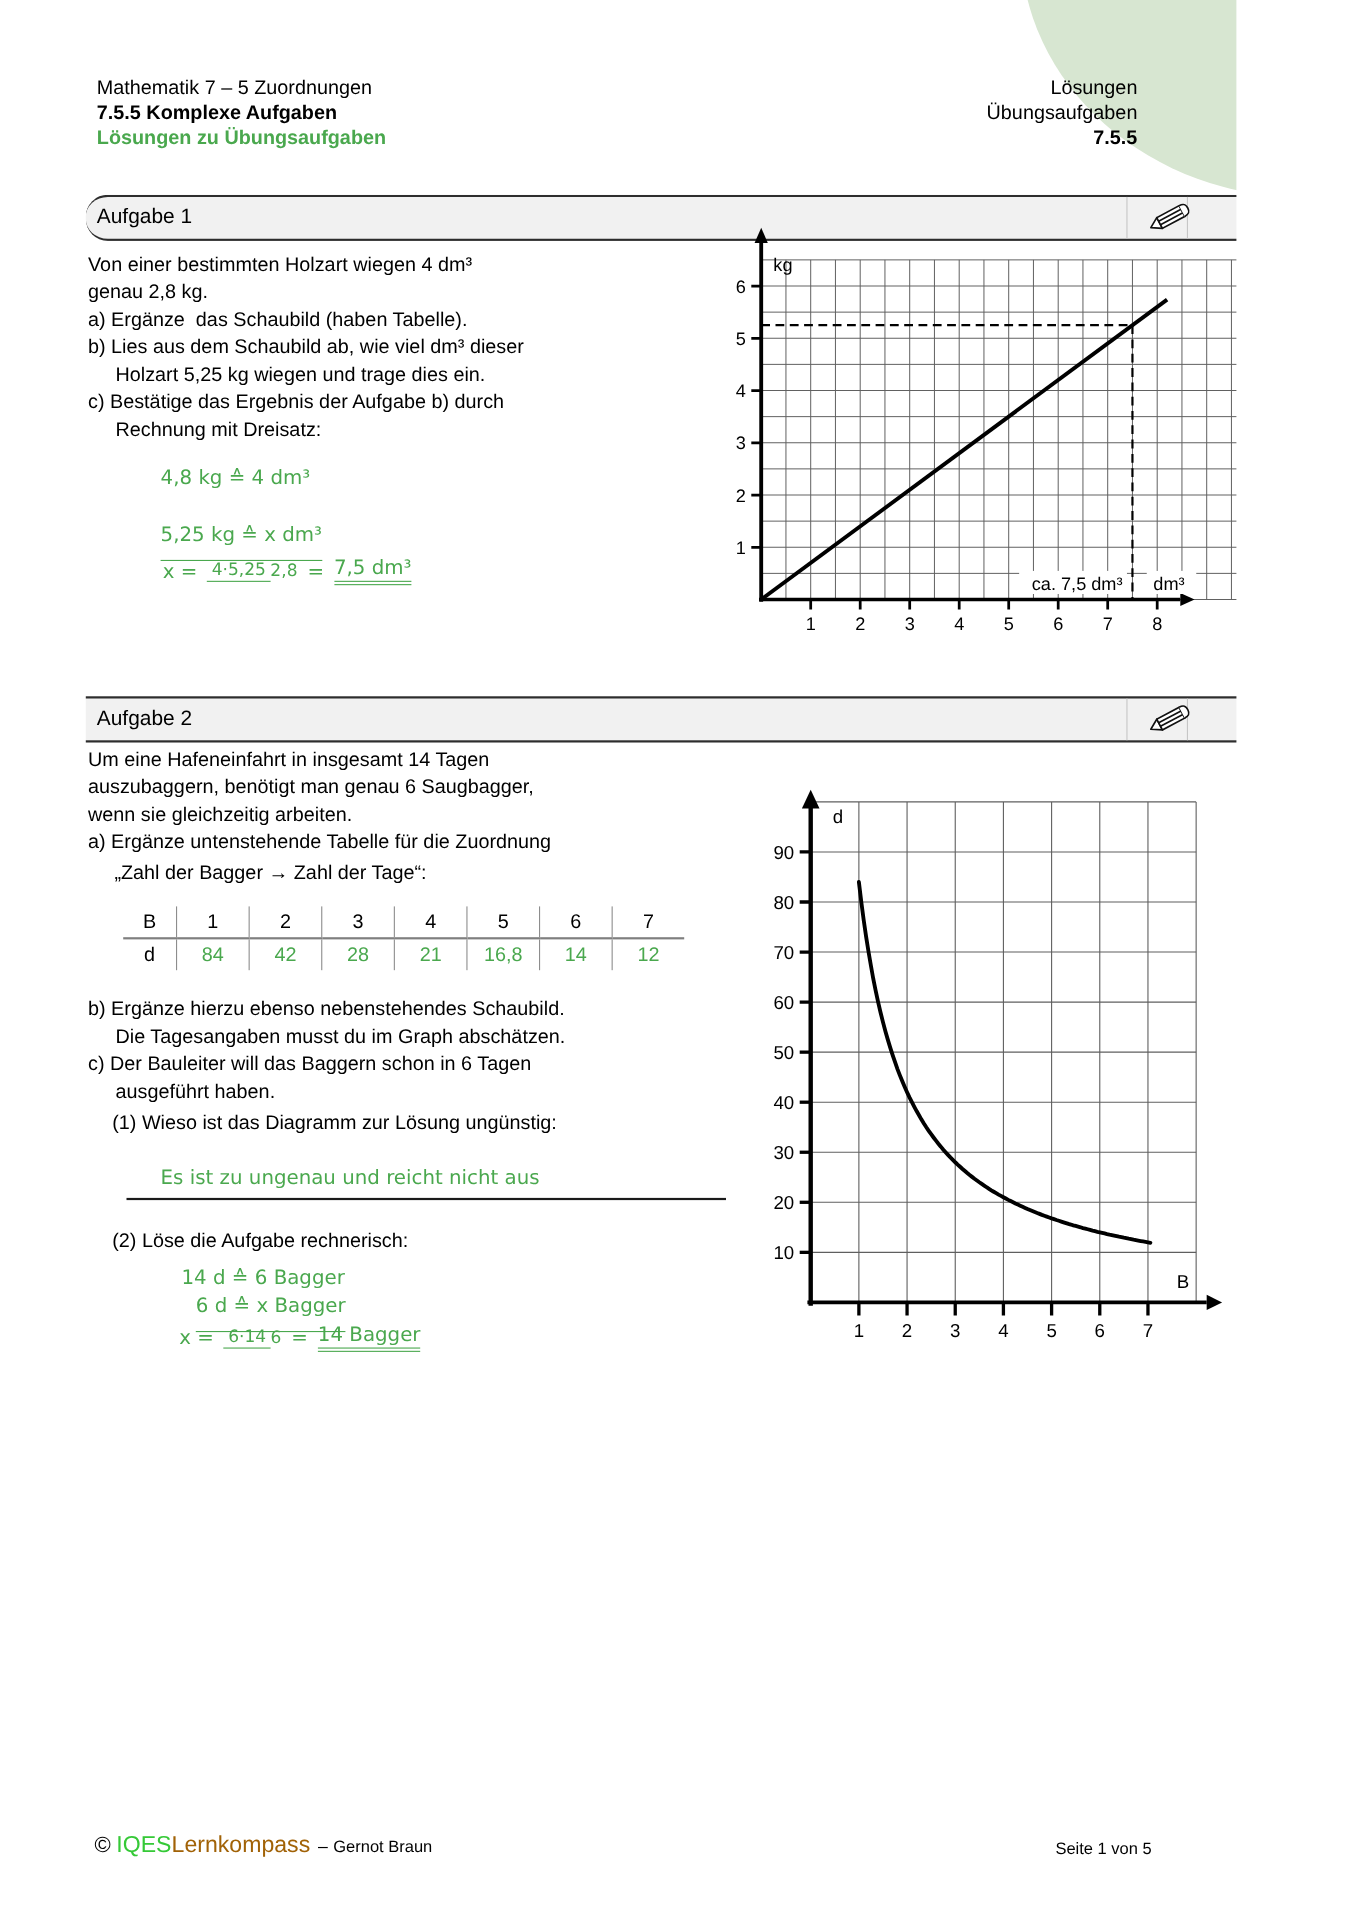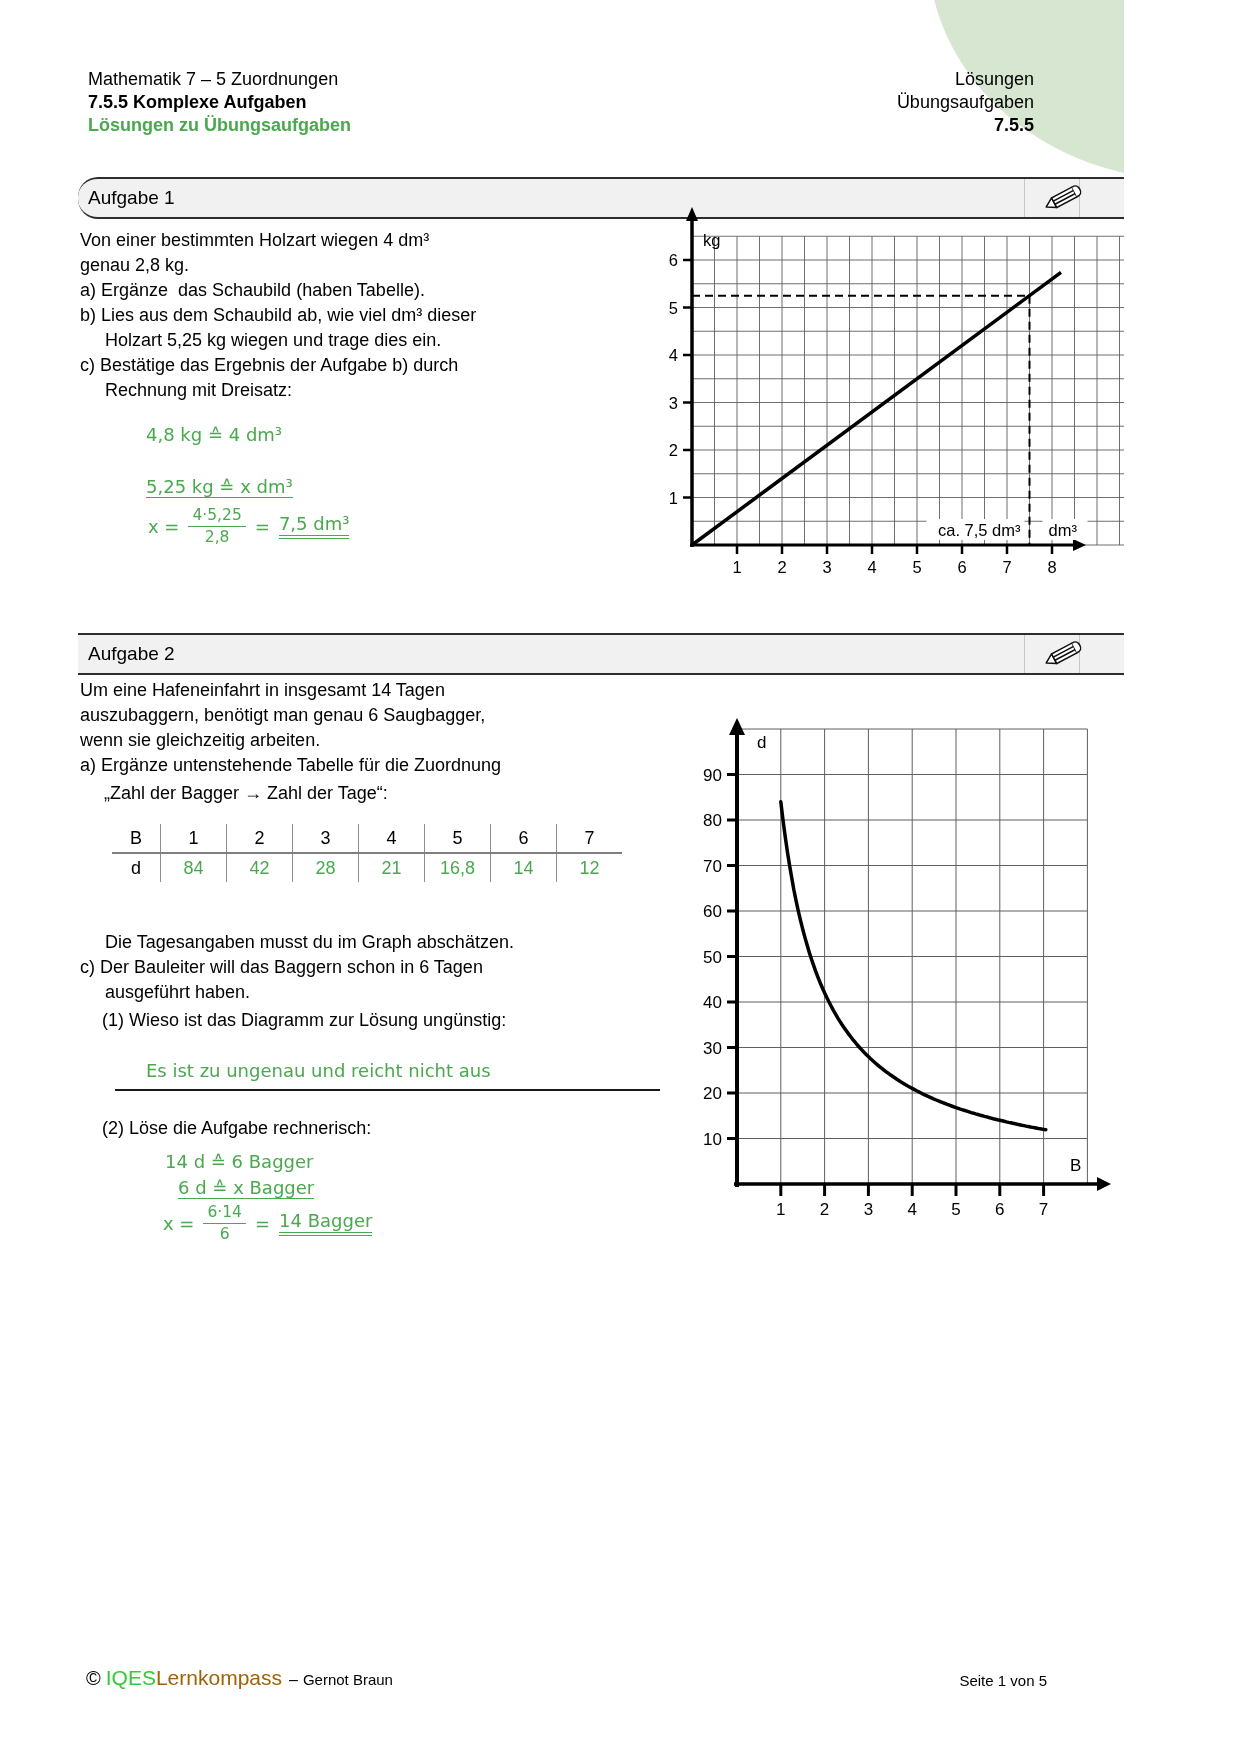--- a/index.html
+++ b/index.html
@@ -13,25 +13,25 @@
   .green{color:#4aa84e;}
   .tline{position:absolute;font-size:18px;line-height:25px;white-space:pre;}
   .taskbar{position:absolute;left:78px;width:1085px;height:38px;background:#f1f1f1;
         border-top:2.5px solid #2d2d2d;border-bottom:2px solid #2d2d2d;}
   .taskbar-title{position:absolute;left:10px;top:8px;font-size:19px;}
   .bar-divider{position:absolute;top:0;width:1px;height:38px;background:#c6c6c6;}
   .bar-pencil{position:absolute;left:946px;top:2px;width:117px;text-align:left;padding-left:16px;}
   .bar-stars{position:absolute;left:1063px;top:7px;width:110px;text-align:left;padding-left:28px;
         font-family:"DejaVu Sans",sans-serif;font-size:19px;color:#4aa84e;letter-spacing:2px;}
   .gsol{position:absolute;font-family:"DejaVu Sans",sans-serif;font-size:18px;color:#4aa84e;white-space:pre;}
-  .under{border-bottom:1.6px solid #4aa84e;padding-bottom:0;}
+  .under{border-bottom:1.6px solid #4aa84e;padding-bottom:12px;}
   .dunder{border-bottom:4px double #4aa84e;padding-bottom:1px;}
   .eqrow{position:absolute;display:flex;align-items:center;gap:9px;
         font-family:"DejaVu Sans",sans-serif;font-size:18px;color:#4aa84e;}
-  .frac{display:inline-flex;flex-direction:column;align-items:center;font-size:15.5px;line-height:1.2;}
+  .frac{display:inline-flex;flex-direction:row;align-items:center;font-size:15.5px;line-height:1.2;}
   .frac .num{border-bottom:1.6px solid #4aa84e;padding:0 4px 1px;}
   .frac .den{padding-top:1px;}
   table.ztab{position:absolute;left:112px;top:824px;border-collapse:collapse;font-size:18px;}
   table.ztab td{height:28px;text-align:center;vertical-align:middle;padding:0;}
   table.ztab td.lab{width:48px;}
   table.ztab td.val{width:65px;}
   table.ztab tr.hd td{border-bottom:2px solid #7f7f7f;}
   table.ztab td.vr{border-right:1.5px solid #8d8d8d;}
   .ansline{position:absolute;left:115px;top:1089px;width:545px;border-top:2px solid #1a1a1a;}
   .footer-left{position:absolute;left:86px;top:1666px;display:flex;align-items:baseline;}
@@ -215,20 +215,21 @@
       <td class="val vr green">42</td>
       <td class="val vr green">28</td>
       <td class="val vr green">21</td>
       <td class="val vr green">16,8</td>
       <td class="val vr green">14</td>
       <td class="val green">12</td>
     </tr>
   </tbody>
     </table>
 
+  <div class="tline" style="left:80px;top:905px;">b) Ergänze hierzu ebenso nebenstehendes Schaubild.</div>
   <div class="tline" style="left:105px;top:930px;">Die Tagesangaben musst du im Graph abschätzen.</div>
   <div class="tline" style="left:80px;top:955px;">c) Der Bauleiter will das Baggern schon in 6 Tagen</div>
   <div class="tline" style="left:105px;top:980px;">ausgeführt haben.</div>
   <div class="tline" style="left:102px;top:1008px;">(1) Wieso ist das Diagramm zur Lösung ungünstig:</div>
 
   <div class="gsol" style="left:146px;top:1060px;">Es ist zu ungenau und reicht nicht aus</div>
   <div class="ansline"></div>
 
   <div class="tline" style="left:102px;top:1116px;">(2) Löse die Aufgabe rechnerisch:</div>
 

